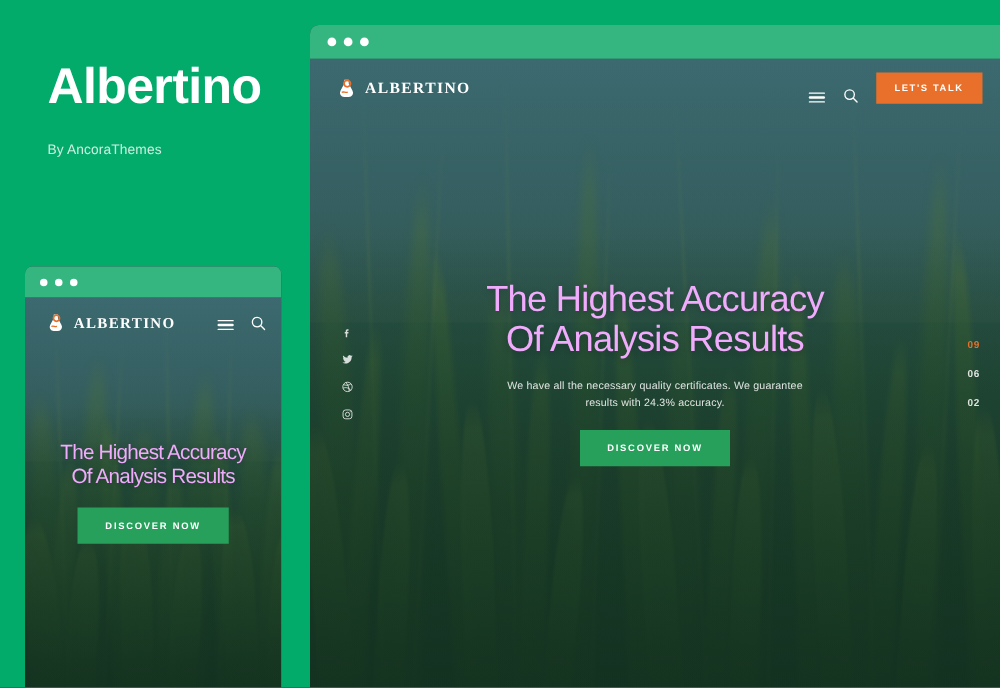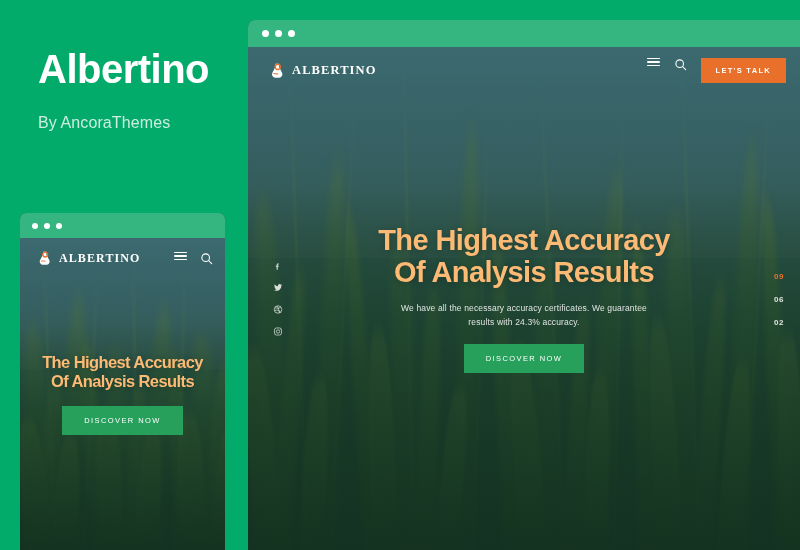--- a/index.html
+++ b/index.html
@@ -17,21 +17,21 @@
   }
   .promo-title {
     font-size:40px; font-weight:bold; color:#ffffff;
     letter-spacing:-0.5px; line-height:1.05;
   }
   .promo-sub {
     font-size:26px; font-weight:300; color:#ffffff;
     margin-top:11px; letter-spacing:0.2px;
   }
   .promo-author {
-    font-size:16px; color:rgba(255,255,255,0.80);
+    font-size:11px; color:rgba(255,255,255,0.80);
     margin-top:24px; letter-spacing:0.1px;
   }
 
   
   .window { position:absolute; overflow:hidden; background:#2f5058; }
   .titlebar {
     background:#35b57f; width:100%;
     display:flex; align-items:center;
   }
   .dots { display:flex; gap:6px; }
@@ -95,51 +95,51 @@
   .logo-mark { position:relative; flex:none; }
   .win-lg .logo-mark { width:17px; height:17px; }
   .win-sm .logo-mark { width:16px; height:16px; }
   .brand-name {
     font-family:"Liberation Serif", serif; font-weight:bold;
     color:#ffffff; letter-spacing:1.1px;
   }
   .win-lg .brand-name { font-size:12.5px; }
   .win-sm .brand-name { font-size:12px; }
 
-  .hdr-right { margin-left:auto; display:flex; align-items:flex-start; }
+  .hdr-right { margin-left:auto; display:flex; align-items:flex-end; }
   .win-lg .hdr-right { gap:14px; }
   .win-sm .hdr-right { gap:13px; }
 
   .icon-btn { display:flex; align-items:center; justify-content:center;
               cursor:pointer; background:none; border:none; }
   .burger { display:flex; flex-direction:column; justify-content:space-between; }
   .win-lg .burger { width:13px; height:9px; }
   .win-sm .burger { width:13px; height:9px; }
   .burger i { display:block; width:100%; height:1.3px; background:#ffffff; border-radius:1px; }
 
   .talk-btn {
     background:#e8702a; color:#ffffff; border:none; cursor:pointer;
     font-family:"Liberation Sans", sans-serif; font-weight:bold;
     font-size:7.5px; letter-spacing:1.3px;
     padding:8px 15px; white-space:nowrap;
   }
 
   
   .hero { position:absolute; inset:0; display:flex; flex-direction:column;
           align-items:center; justify-content:center; z-index:3; text-align:center; }
-  .hero-title { color:#fdba74; font-weight:bold; line-height:1.12;
+  .hero-title { color:#f0abfc; font-weight:normal; line-height:1.12;
                 letter-spacing:-0.6px; text-shadow:0 1px 6px rgba(0,0,0,0.22); }
   .win-lg .hero-title { font-size:29px; }
   .win-sm .hero-title { font-size:16.5px; }
   .hero-text { color:rgba(255,255,255,0.86); line-height:1.65;
                letter-spacing:0.15px; }
   .win-lg .hero-text { font-size:8.5px; margin-top:13px; max-width:300px; }
   .discover-btn {
     background:#27a05c; color:#ffffff; border:none; cursor:pointer;
-    font-family:"Liberation Sans", sans-serif; font-weight:normal;
+    font-family:"Liberation Sans", sans-serif; font-weight:bold;
     white-space:nowrap;
   }
   .win-lg .discover-btn { font-size:7.5px; letter-spacing:1.4px; padding:10px 22px; margin-top:15px; }
   .win-sm .discover-btn { font-size:7.5px; letter-spacing:1.4px; padding:10px 22px; margin-top:16px; }
 
   
   .social {
     position:absolute; left:24px; top:50%; transform:translateY(-50%);
     display:flex; flex-direction:column; gap:11px; z-index:4;
   }
@@ -279,21 +279,21 @@
       <span class="slide-num">06</span>
       <span class="slide-num">02</span>
     </div>
 
     <div class="hero">
       <h1 class="hero-title">
         <span>The Highest Accuracy</span><br>
         <span>Of Analysis Results</span>
       </h1>
       <p class="hero-text">
-        <span>We have all the necessary accuracy certificates. We guarantee</span><br>
+        <span>We have all the necessary quality certificates. We guarantee</span><br>
         <span>results with 24.3% accuracy.</span>
       </p>
       <button class="discover-btn">DISCOVER NOW</button>
     </div>
 
   </div>
 </div>
 
 <div class="window win-sm">
 

